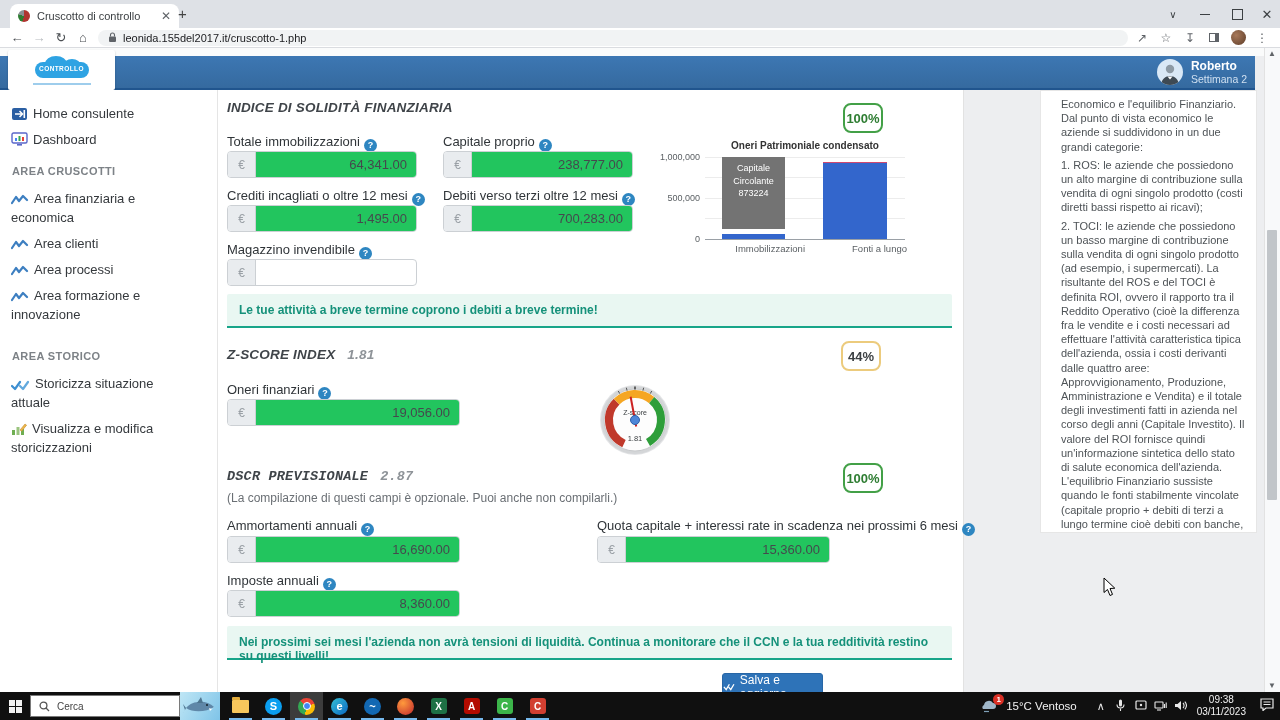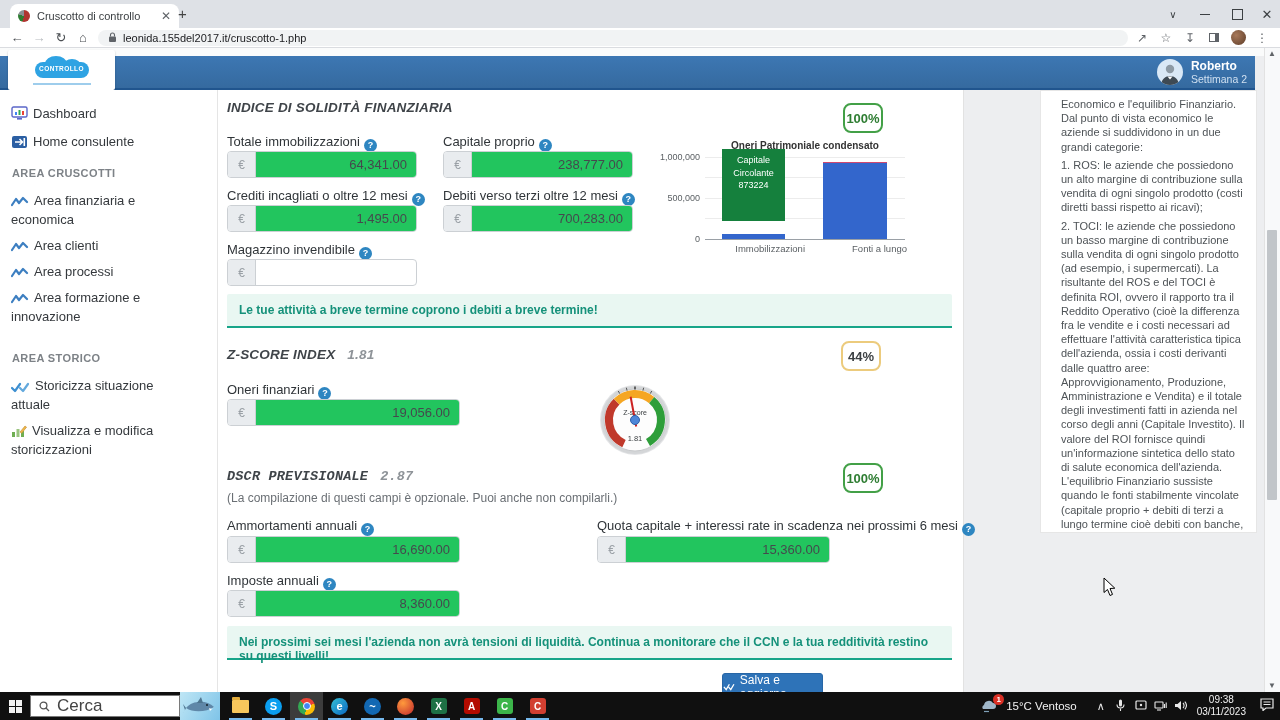--- a/index.html
+++ b/index.html
@@ -95,21 +95,21 @@
   .sb-thumb{left:1267px;width:10px;background:#c1c5c9;border-radius:1px;}
   .sb-arrow{left:1264px;width:16px;height:12px;color:#606468;font-size:8px;text-align:center;line-height:12px;}
 
   
   .taskbar{left:0;top:692px;width:1280px;height:28px;background:#101010;display:flex;align-items:center;}
   .tb-start{width:30px;height:28px;display:flex;align-items:center;justify-content:center;}
   .winlogo{display:grid;grid-template-columns:6px 6px;grid-gap:1px;}
   .winlogo div{width:6px;height:6px;background:#f2f2f2;}
   .tb-search{width:150px;height:22px;background:#fff;border:1px solid #7a7a7a;display:flex;align-items:center;
              padding:0 8px;box-sizing:border-box;}
-  .tb-search-txt{font-size:17px;color:#444;margin-left:7px;}
+  .tb-search-txt{font-size:10px;color:#444;margin-left:7px;}
   .tb-widget{width:40px;height:28px;background:linear-gradient(120deg,#bfe6f5,#7fc4e8);display:flex;
              align-items:center;justify-content:center;overflow:hidden;}
   .tb-apps{display:flex;height:28px;margin-left:4px;}
   .tb-app{width:33px;height:28px;display:flex;align-items:center;justify-content:center;position:relative;}
   .tb-app.active{background:#3c3c3c;}
   .tb-ind{position:absolute;bottom:0;left:5px;right:5px;height:2px;background:#76b9ed;}
   .ic-circle{width:17px;height:17px;border-radius:50%;display:flex;align-items:center;justify-content:center;
              color:#fff;font-size:11px;font-weight:bold;}
   .ic-square{width:16px;height:16px;border-radius:3px;display:flex;align-items:center;justify-content:center;
              color:#fff;font-size:10px;font-weight:bold;}
@@ -198,35 +198,35 @@
           <path d="M10.5 17.5l2.5 3 2.5-3z" fill="#fff"></path>
         </svg>
     </div>
     <div class="user-texts">
       <div class="user-name">Roberto</div>
       <div class="user-sub">Settimana 2</div>
     </div>
   </div>
 
   <div class="abs sidebar">
+    <div class="sb-item">
+      <svg width="17" height="14" viewBox="0 0 17 14">
+          <rect x="1" y="1" width="15" height="12" rx="2" fill="#2b5fa3"></rect>
+          <path d="M4 7h7M8.5 4l3 3-3 3" stroke="#fff" stroke-width="1.5" fill="none"></path>
+          <rect x="12.5" y="3" width="1.6" height="8" fill="#fff"></rect>
+        </svg><span>Home consulente</span>
+    </div>
     <div class="sb-item" style="margin-bottom:9px;">
       <svg width="17" height="15" viewBox="0 0 17 15">
           <rect x="1" y="1" width="15" height="10" rx="1.5" fill="#fff" stroke="#5b67c9" stroke-width="1.4"></rect>
           <rect x="4" y="6" width="2" height="3" fill="#4285f4"></rect>
           <rect x="7.5" y="4" width="2" height="5" fill="#34a853"></rect>
           <rect x="11" y="5" width="2" height="4" fill="#ea4335"></rect>
           <rect x="6" y="12" width="5" height="1.6" fill="#5b67c9"></rect>
         </svg><span>Dashboard</span>
-    </div>
-    <div class="sb-item">
-      <svg width="17" height="14" viewBox="0 0 17 14">
-          <rect x="1" y="1" width="15" height="12" rx="2" fill="#2b5fa3"></rect>
-          <path d="M4 7h7M8.5 4l3 3-3 3" stroke="#fff" stroke-width="1.5" fill="none"></path>
-          <rect x="12.5" y="3" width="1.6" height="8" fill="#fff"></rect>
-        </svg><span>Home consulente</span>
     </div>
 
     <div class="sb-head">AREA CRUSCOTTI</div>
     <div class="sb-item" style="width:182px;">
       <svg width="18" height="12" viewBox="0 0 18 12">
           <polyline points="1,9 5,3 8,7 12,2 16,6" fill="none" stroke="#3d7fc1" stroke-width="2.2" stroke-linecap="round" stroke-linejoin="round"></polyline>
         </svg><span>Area finanziaria e economica</span>
     </div>
     <div class="sb-item">
       <svg width="18" height="12" viewBox="0 0 18 12">
@@ -299,21 +299,21 @@
 
   <div class="abs" style="left:655px;top:140px;width:255px;height:118px;">
     <div class="chart-title" style="position:absolute;left:50px;top:0;width:200px;text-align:center;">Oneri Patrimoniale condensato</div>
     <div class="plot" style="left:50px;top:17px;width:200px;height:82px;">
       <div class="gridline" style="top:0;"></div>
       <div class="gridline" style="top:20px;"></div>
       <div class="gridline" style="top:41px;"></div>
       <div class="gridline" style="top:61px;"></div>
       <div class="bar-stack" style="left:17px;width:63px;height:82px;">
           <div style="position: absolute; left: 0px; right: 0px; bottom: 0px; height: 5.27596px; background: rgb(51, 102, 204);"></div>
-          <div style="position: absolute; left: 0px; right: 0px; bottom: 18px; height: 71.6044px; background: #15803d; padding-top: 5px; box-sizing: border-box;">
+          <div style="position: absolute; left: 0px; right: 0px; bottom: 10px; height: 71.6044px; background: #737373; padding-top: 5px; box-sizing: border-box;">
             <div class="seg-label-line">Capitale</div>
             <div class="seg-label-line">Circolante</div>
             <div class="seg-label-line">873224</div>
           </div>
         </div>
       <div class="bar-stack" style="left:118px;width:64px;height:82px;">
           <div style="position: absolute; left: 0px; right: 0px; bottom: 0px; height: 77.0029px; background: rgb(51, 102, 204);"></div>
           <div style="position: absolute; left: 0px; right: 0px; bottom: 77.0029px; height: 0.492px; background: rgb(208, 72, 112);"></div>
         </div>
     </div>

